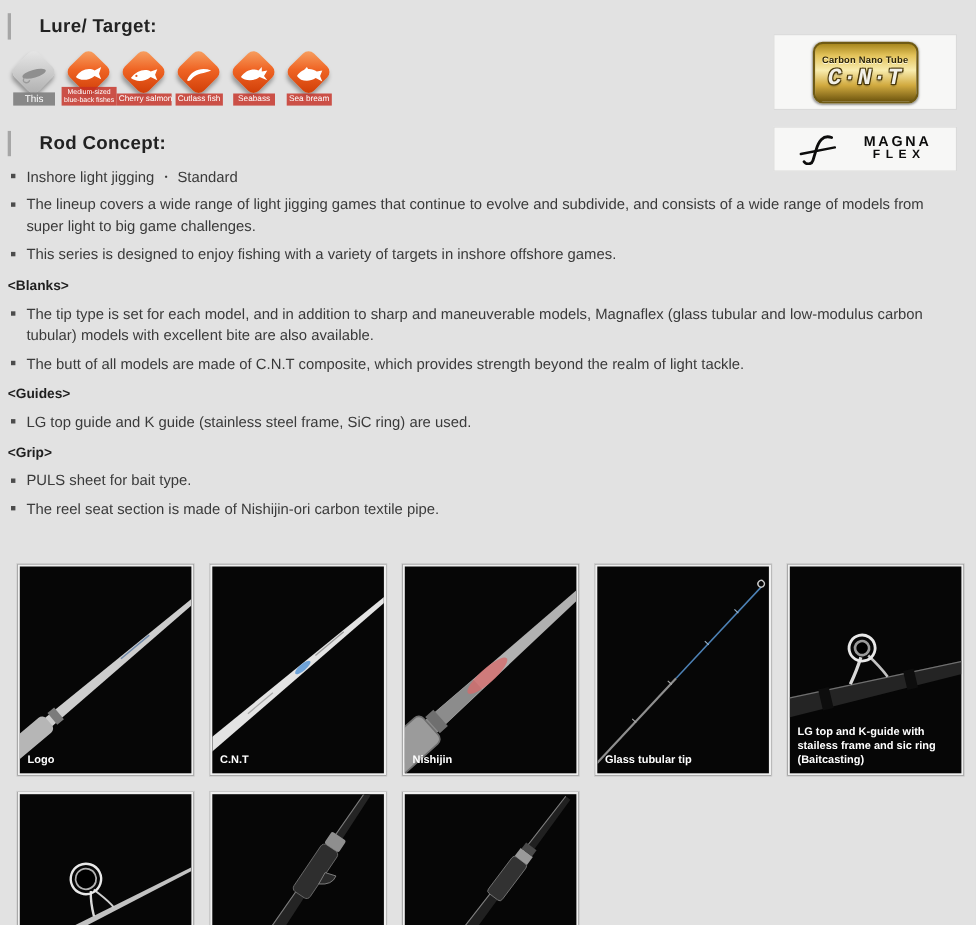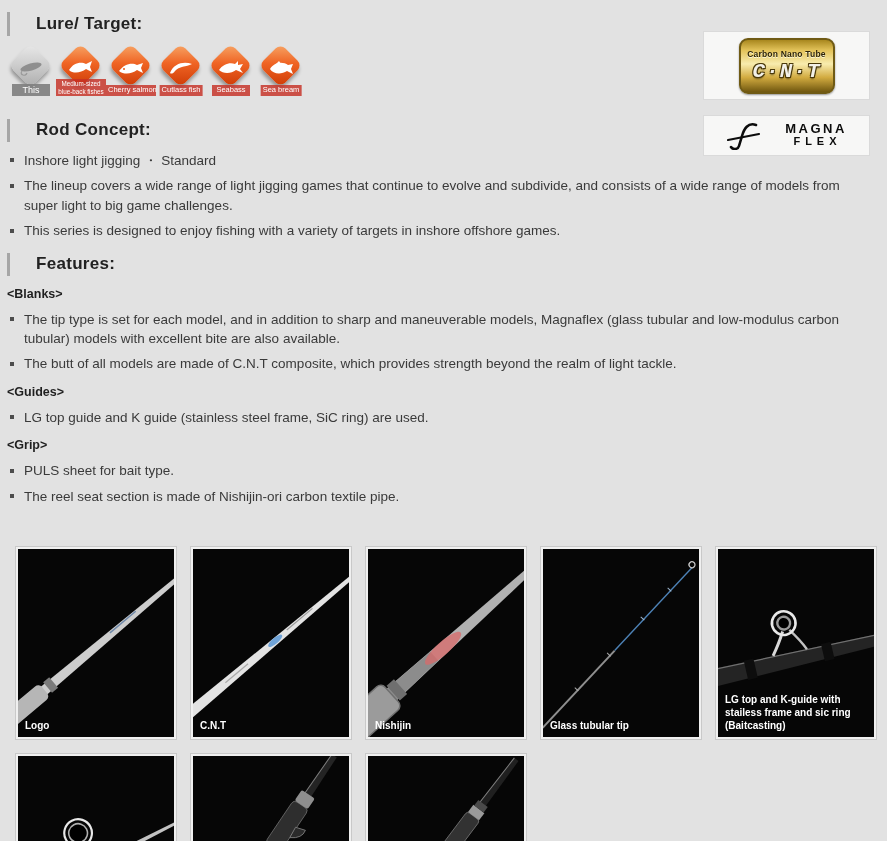--- a/index.html
+++ b/index.html
@@ -200,21 +200,20 @@
   <div class="rod-concept">
     <div class="sec-head">Rod Concept:</div>
     <ul class="bullets">
       <li>Inshore light jigging ・ Standard</li>
       <li>The lineup covers a wide range of light jigging games that continue to evolve and subdivide, and consists of a wide range of models from super light to big game challenges.</li>
       <li>This series is designed to enjoy fishing with a variety of targets in inshore offshore games.</li>
     </ul>
   </div>
 
   <div class="features">
-    <div class="sec-head">Features:</div>
 
     <div class="group-title">&lt;Blanks&gt;</div>
     <ul class="bullets">
       <li>The tip type is set for each model, and in addition to sharp and maneuverable models, Magnaflex (glass tubular and low-modulus carbon tubular) models with excellent bite are also available.</li>
       <li>The butt of all models are made of C.N.T composite, which provides strength beyond the realm of light tackle.</li>
     </ul>
 
     <div class="group-title">&lt;Guides&gt;</div>
     <ul class="bullets">
       <li>LG top guide and K guide (stainless steel frame, SiC ring) are used.</li>

